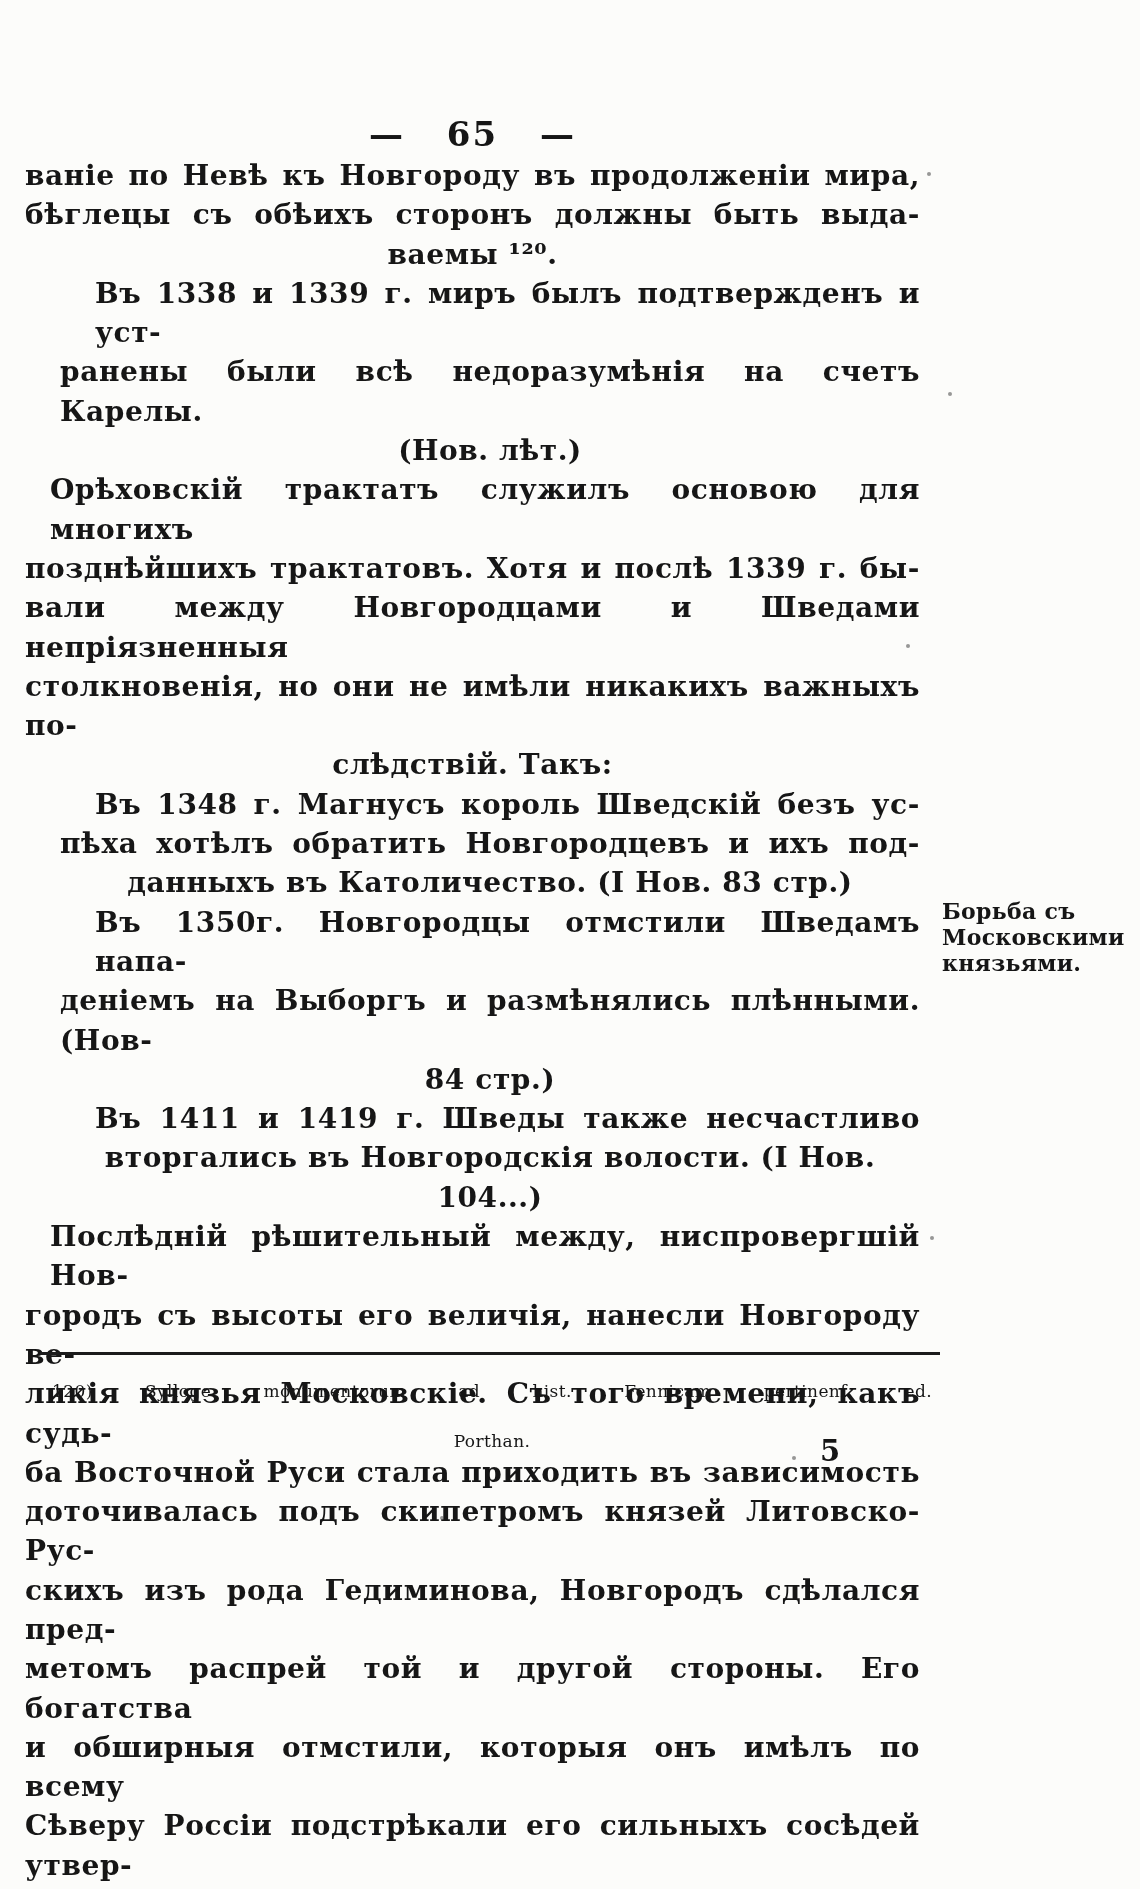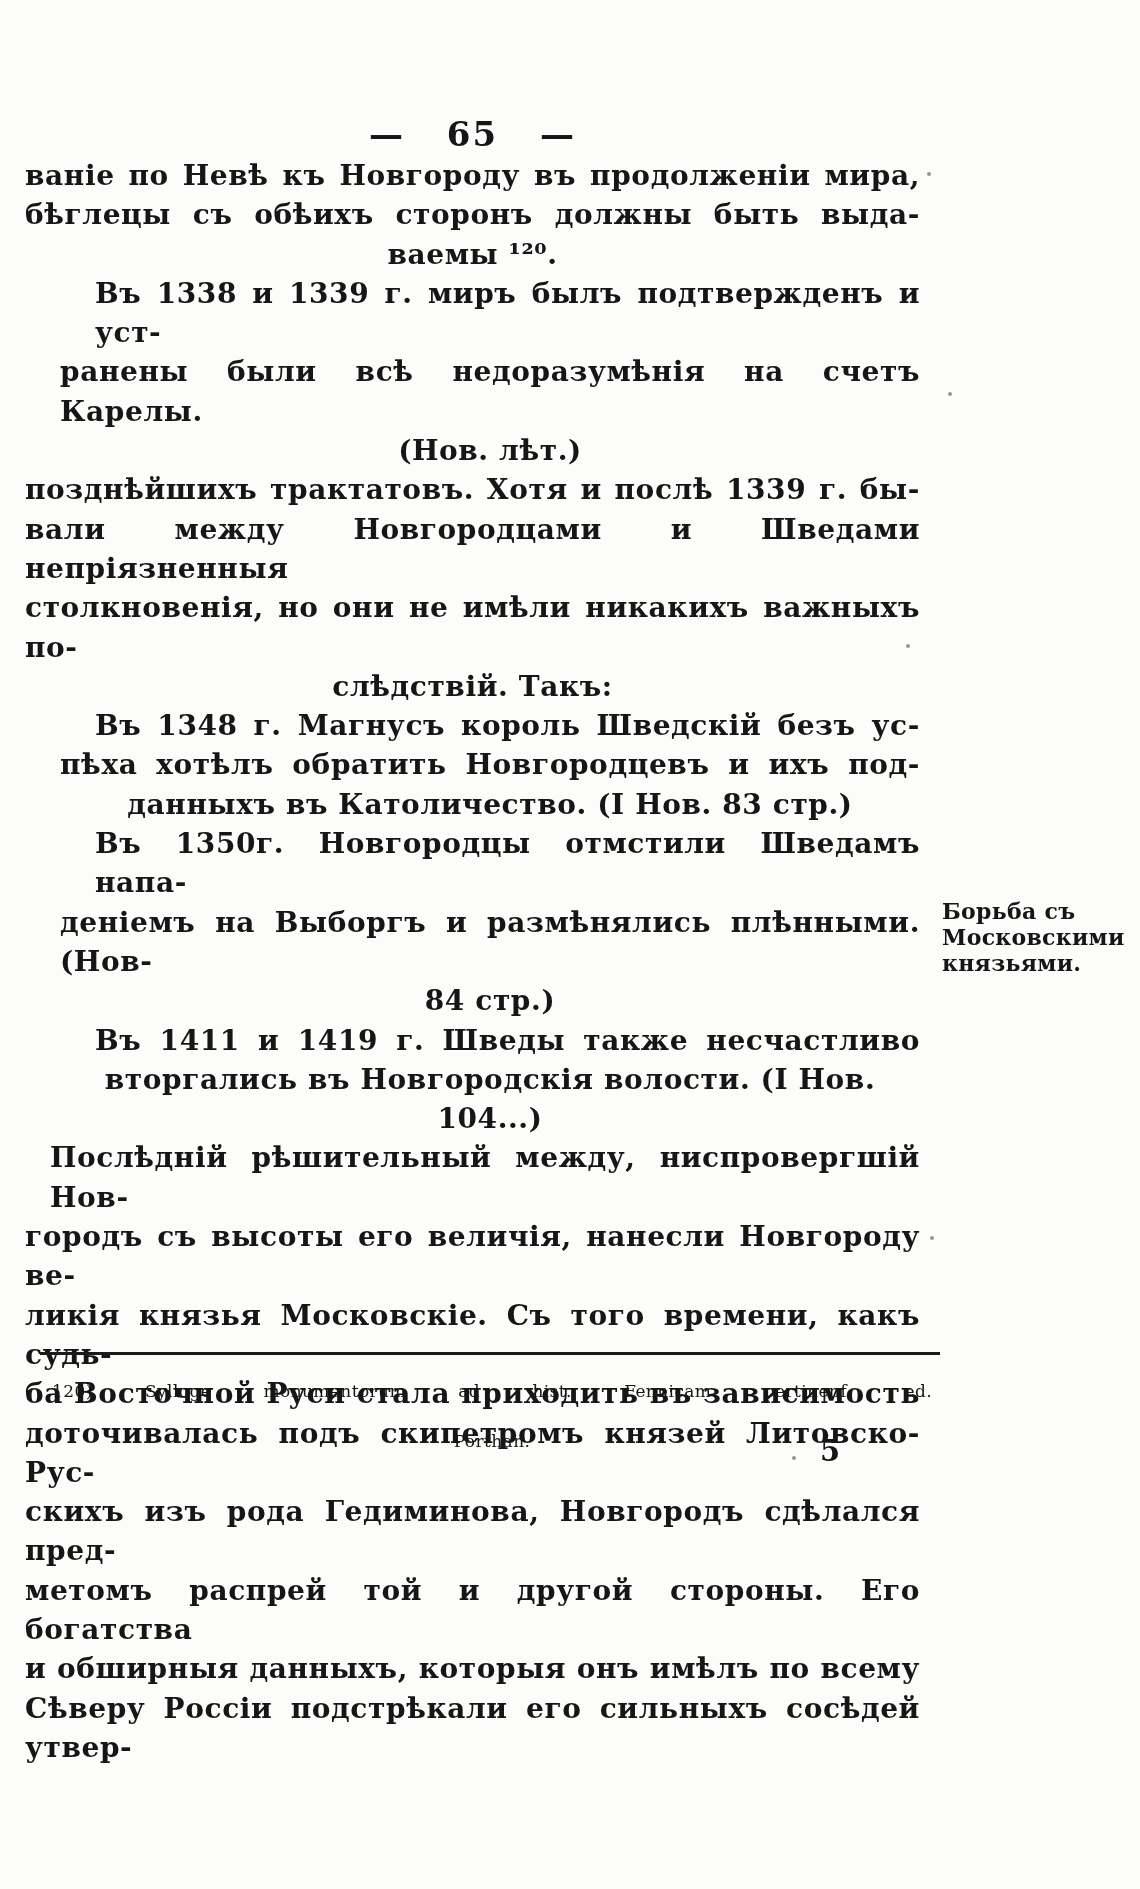--- a/index.html
+++ b/index.html
@@ -61,40 +61,41 @@
 
   <div class="header">— 65 —</div>
 
   <div class="body-col">
     <div class="ln j">ваніе по Невѣ къ Новгороду въ продолженіи мира,</div>
     <div class="ln j">бѣглецы съ обѣихъ сторонъ должны быть выда-</div>
     <div class="ln left">ваемы ¹²⁰.</div>
     <div class="ln j i70">Въ 1338 и 1339 г. миръ былъ подтвержденъ и уст-</div>
     <div class="ln j i35">ранены были всѣ недоразумѣнія на счетъ Карелы.</div>
     <div class="ln left i35">(Нов. лѣт.)</div>
+    <div class="ln j i25">Орѣховскій трактатъ служилъ основою для многихъ</div>
     <div class="ln j">позднѣйшихъ трактатовъ. Хотя и послѣ 1339 г. бы-</div>
     <div class="ln j">вали между Новгородцами и Шведами непріязненныя</div>
     <div class="ln j">столкновенія, но они не имѣли никакихъ важныхъ по-</div>
     <div class="ln left">слѣдствій. Такъ:</div>
     <div class="ln j i70">Въ 1348 г. Магнусъ король Шведскій безъ ус-</div>
     <div class="ln j i35">пѣха хотѣлъ обратить Новгородцевъ и ихъ под-</div>
     <div class="ln left i35">данныхъ въ Католичество. (I Нов. 83 стр.)</div>
     <div class="ln j i70">Въ 1350г. Новгородцы отмстили Шведамъ напа-</div>
     <div class="ln j i35">деніемъ на Выборгъ и размѣнялись плѣнными. (Нов-</div>
     <div class="ln left i35">84 стр.)</div>
     <div class="ln j i70">Въ 1411 и 1419 г. Шведы также несчастливо</div>
     <div class="ln left i35">вторгались въ Новгородскія волости. (I Нов. 104...)</div>
     <div class="ln j i25">Послѣдній рѣшительный между, ниспровергшій Нов-</div>
     <div class="ln j">городъ съ высоты его величія, нанесли Новгороду ве-</div>
     <div class="ln j">ликія князья Московскіе. Съ того времени, какъ судь-</div>
     <div class="ln j">ба Восточной Руси стала приходить въ зависимость</div>
     <div class="ln j">доточивалась подъ скипетромъ князей Литовско-Рус-</div>
     <div class="ln j">скихъ изъ рода Гедиминова, Новгородъ сдѣлался пред-</div>
     <div class="ln j">метомъ распрей той и другой стороны. Его богатства</div>
-    <div class="ln j">и обширныя данныхъ, которыя онъ имѣлъ по всему</div>
+    <div class="ln j">и обширныя отмстили, которыя онъ имѣлъ по всему</div>
     <div class="ln j">Сѣверу Россіи подстрѣкали его сильныхъ сосѣдей утвер-</div>
 
   </div>
 
   <div class="margin-note">
     <div>Борьба съ</div>
     <div>Московскими</div>
     <div>князьями.</div>
   </div>
 

